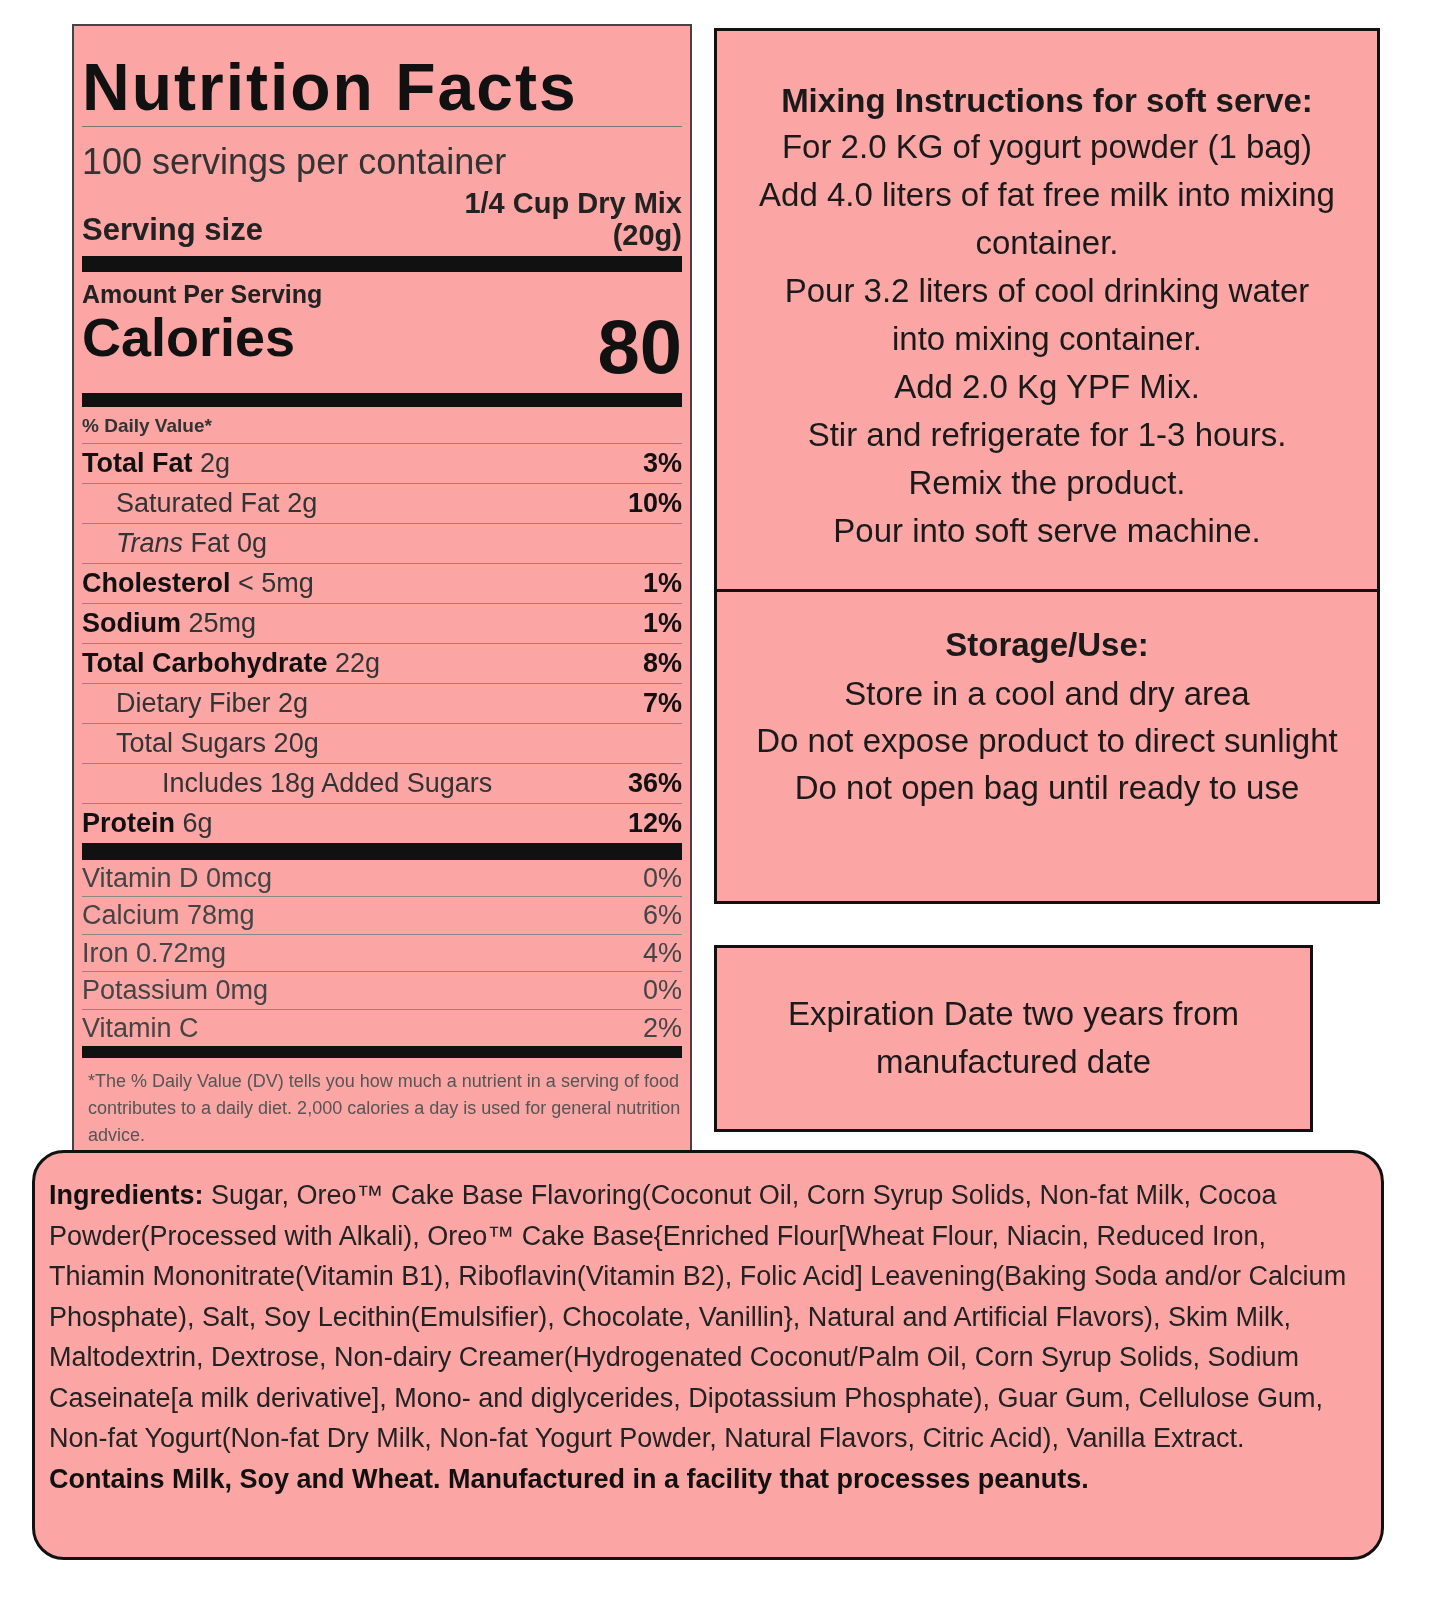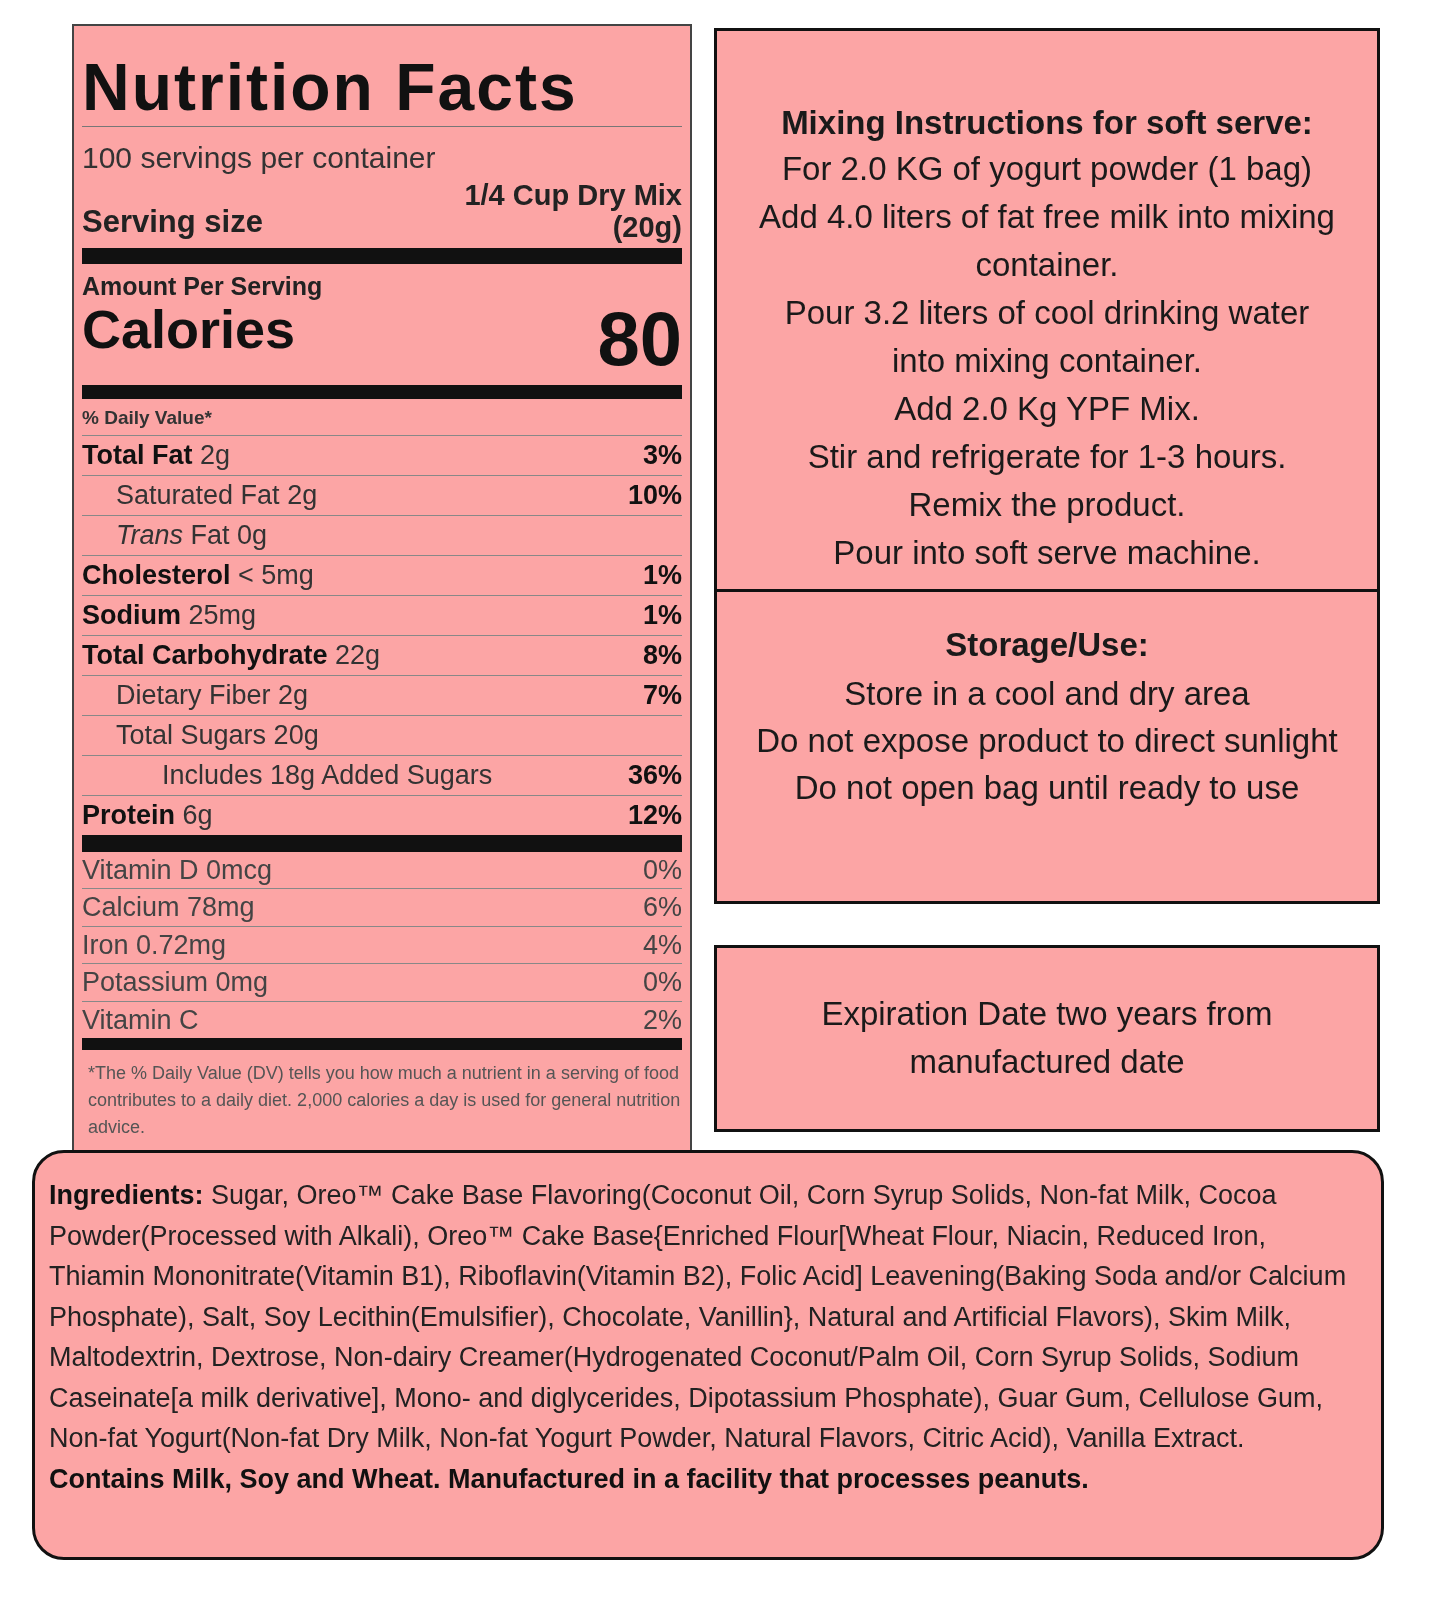--- a/index.html
+++ b/index.html
@@ -4,21 +4,21 @@
 <style>
   html, body { margin:0; padding:0; }
   body { width:1445px; height:1617px; background:#ffffff; position:relative; overflow:hidden;
          font-family:"Liberation Sans", sans-serif; color:#1a1a1a; }
   .box { position:absolute; box-sizing:border-box; border:3px solid #111; background:#fca5a5; }
 
   
   #nf { left:72px; top:24px; width:620px; height:1128px; border:2px solid #444; padding:0 8px; }
   .nf-title { font-weight:bold; font-size:66px; letter-spacing:2px; line-height:1; margin-top:28px; color:#111; white-space:nowrap; }
   .hair { border-top:1px solid #777; }
-  .servings { font-size:30px; margin-top:14px; color:#333; }
+  .servings { font-size:36px; margin-top:14px; color:#333; }
   .serving-row { display:flex; justify-content:space-between; align-items:flex-end; margin-top:4px; }
   .serving-label { font-weight:bold; font-size:31px; color:#222; padding-bottom:4px;margin-top:20px; }
   .serving-val { font-weight:bold; font-size:29px; text-align:right; line-height:1.12; color:#222; }
   .thick { height:16px; background:#111; margin-top:4px; }
   .amount-row { display:flex; justify-content:space-between; align-items:flex-start; }
   .amount-label { font-weight:bold; font-size:25px; margin-top:8px; color:#222; }
   .cal-label { font-weight:bold; font-size:54px; color:#111; line-height:1.05; }
   .cal-val { font-weight:bold; font-size:76px; color:#111; line-height:1; }
   .dv-head { font-weight:bold; font-size:19px; text-align:left; padding:8px 2px 6px 0; color:#333; }
   .row { display:flex; justify-content:space-between; align-items:center; height:39px; border-top:1px solid #888; font-size:27px; color:#333; }
@@ -26,28 +26,28 @@
   .row b { color:#111; }
   .ind1 { padding-left:34px; }
   .ind2 { padding-left:80px; }
   .vit { height:36.5px; color:#444; font-size:27px; }
   .vit .pct { font-weight:normal; color:#444; }
   .mid-thick { height:17px; background:#111; }
   .foot { font-size:18px; color:#555; line-height:1.48; margin-top:10px; padding-left:6px; }
 
   
   .center { text-align:center; }
-  #mix { left:714px; top:28px; width:666px; height:585px; padding-top:70px; }
+  #mix { left:714px; top:28px; width:666px; height:585px; padding-top:48px; }
   #mix .head { font-weight:bold; font-size:33px; }
   #mix .line { font-size:33px; line-height:48px; }
   #mix .head { line-height:44px; }
   #store { left:714px; top:589px; width:666px; height:315px; padding-top:28px; }
   #store .head { font-weight:bold; font-size:33px; line-height:50px; }
   #store .line { font-size:33px; line-height:47px; }
-  #exp { left:714px; top:945px; width:666px; height:187px; padding-top:42px; }
+  #exp { left:714px; top:945px; width:599px; height:187px; padding-top:42px; }
   #exp .line { font-size:33px; line-height:48px; }
 
   
   #ingr { left:32px; top:1150px; width:1352px; height:410px; padding:22px 14px 0 14px;border-radius:32px; }
   .ingr-text { font-size:27px; line-height:40.5px; color:#222; }
   .ingr-text b { color:#111; }
   .contains { font-weight:bold; font-size:27px; line-height:40px; color:#111; }
 </style>
 </head>
 <body>

